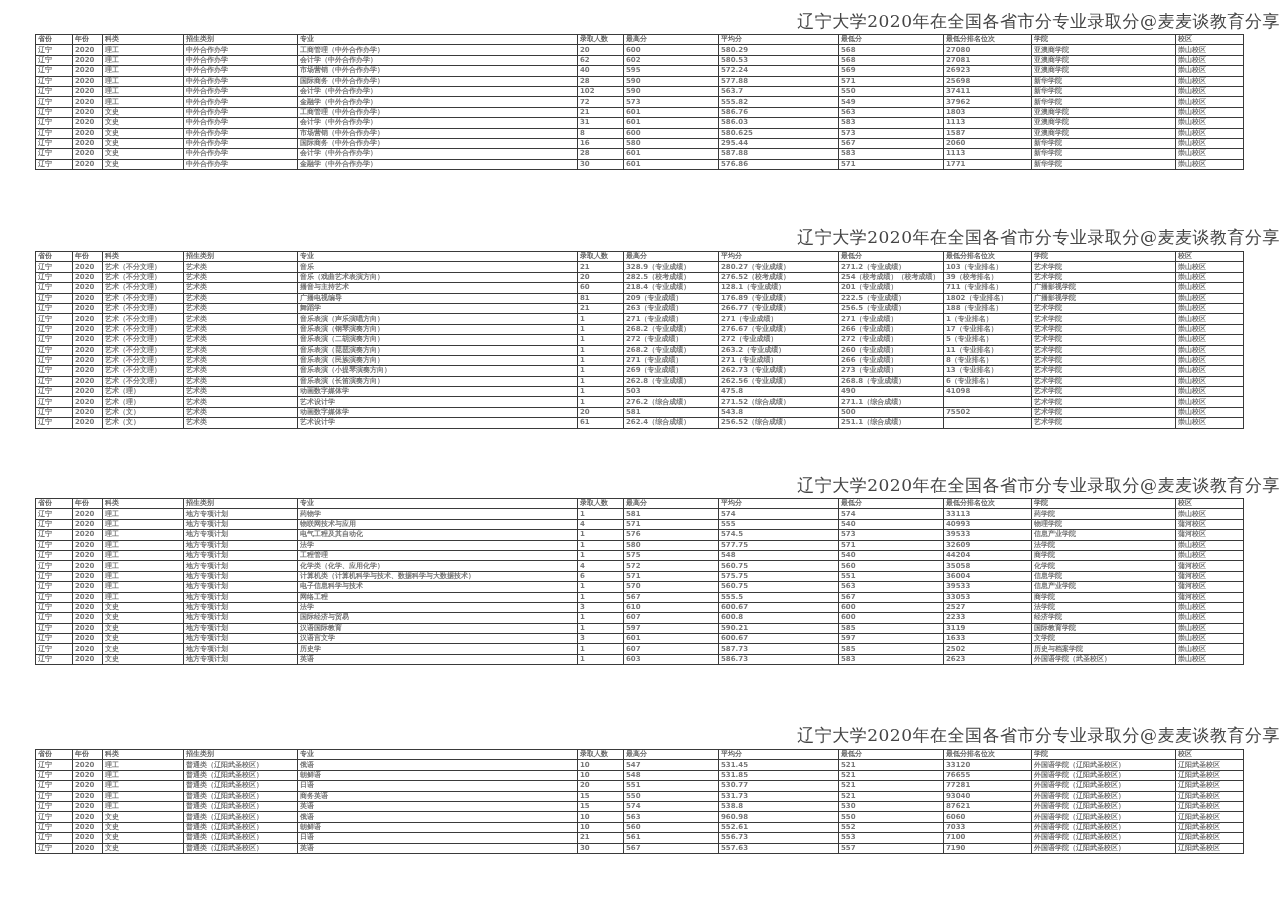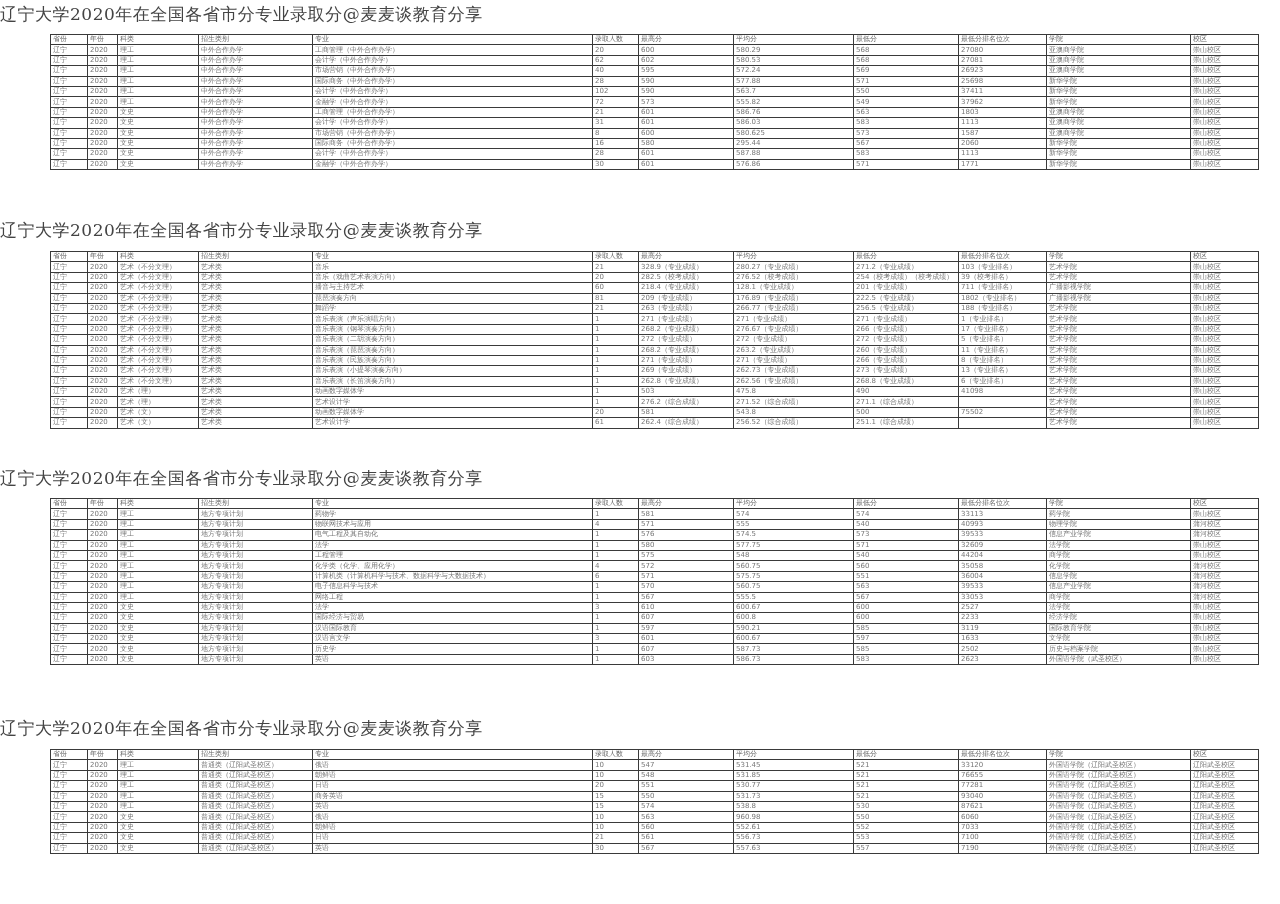--- a/index.html
+++ b/index.html
@@ -1,21 +1,21 @@
 <!DOCTYPE html>
 <html><head>
 <meta charset="utf-8">
 <style>
   html, body { margin: 0; padding: 0; background: #ffffff; }
   body { width: 1280px; height: 904px; position: relative; overflow: hidden;
          font-family: "DejaVu Sans", "Liberation Sans", sans-serif; color: #333; }
-  .section { position: absolute; left: 50px; width: 1208px; }
-  .title { position: absolute; left: 0; width: 1280px; text-align: left;
+  .section { position: absolute; left: 35px; width: 1208px; font-weight: bold; }
+  .title { position: absolute; left: 0; width: 1280px; text-align: right;
            font-family: "DejaVu Serif", "Liberation Serif", serif;
-           font-size: 17px; color: #444; letter-spacing: 0.5px; }
+           font-size: 17px; color: #444; letter-spacing: 0.5px; margin-top: 7px; }
   table { border-collapse: collapse; width: 1208px; table-layout: fixed; }
   td { border: 1.4px solid #3a3a3a; height: 9.4px; padding: 0 2px; font-size: 7px;
        line-height: 9px; white-space: nowrap; overflow: hidden; color: #777;
        font-family: "DejaVu Sans", sans-serif; }
   tr.head td { color: #666; }
   table.t1 td, table.t2 td, table.t3 td, table.t4 td { height: 9.4px; }
 </style>
 </head>
 <body>
 
@@ -295,21 +295,21 @@
           <td>201（专业成绩）</td>
           <td>711（专业排名）</td>
           <td>广播影视学院</td>
           <td>崇山校区</td>
         </tr>
         <tr>
           <td>辽宁</td>
           <td>2020</td>
           <td>艺术（不分文理）</td>
           <td>艺术类</td>
-          <td>琵琶演奏方向</td>
+          <td>广播电视编导</td>
           <td>81</td>
           <td>209（专业成绩）</td>
           <td>176.89（专业成绩）</td>
           <td>222.5（专业成绩）</td>
           <td>1802（专业排名）</td>
           <td>广播影视学院</td>
           <td>崇山校区</td>
         </tr>
         <tr>
           <td>辽宁</td>

